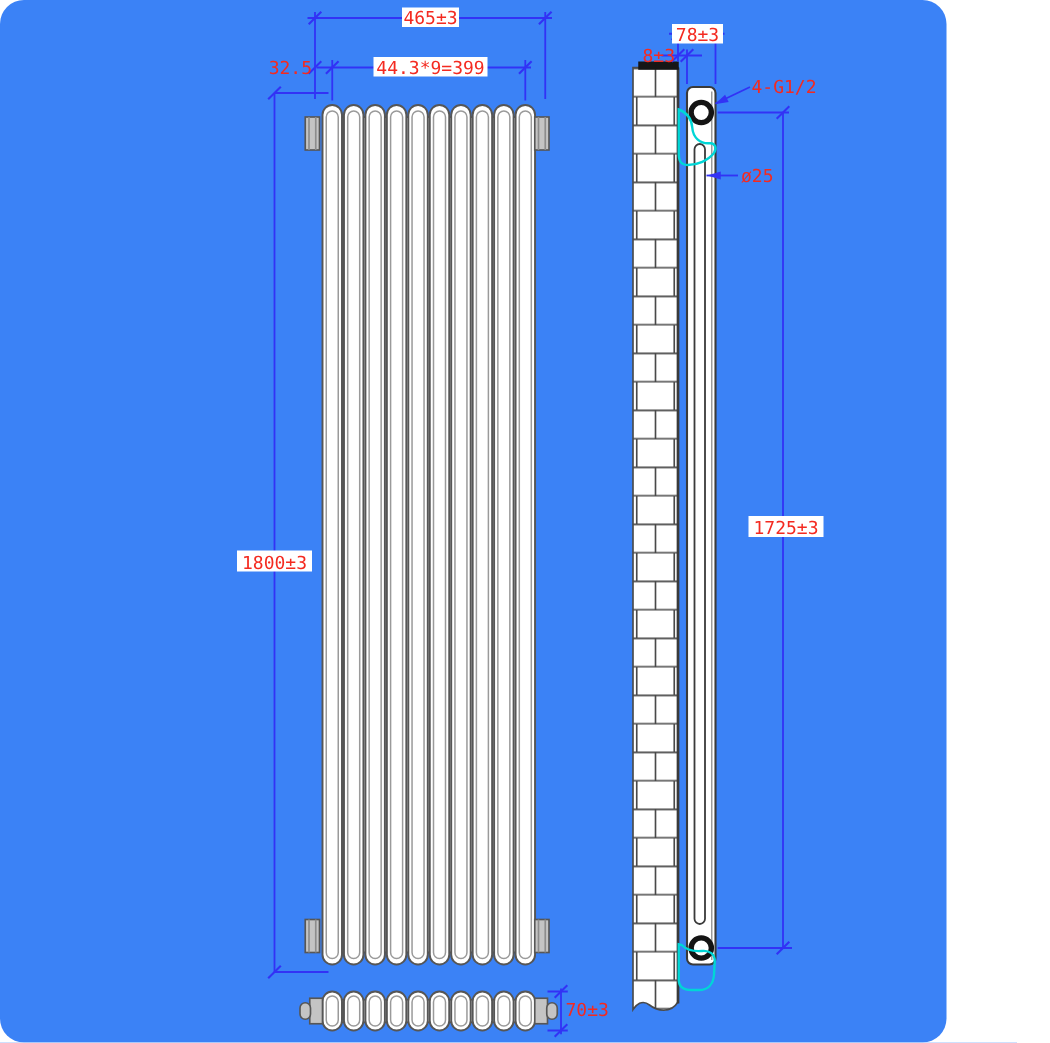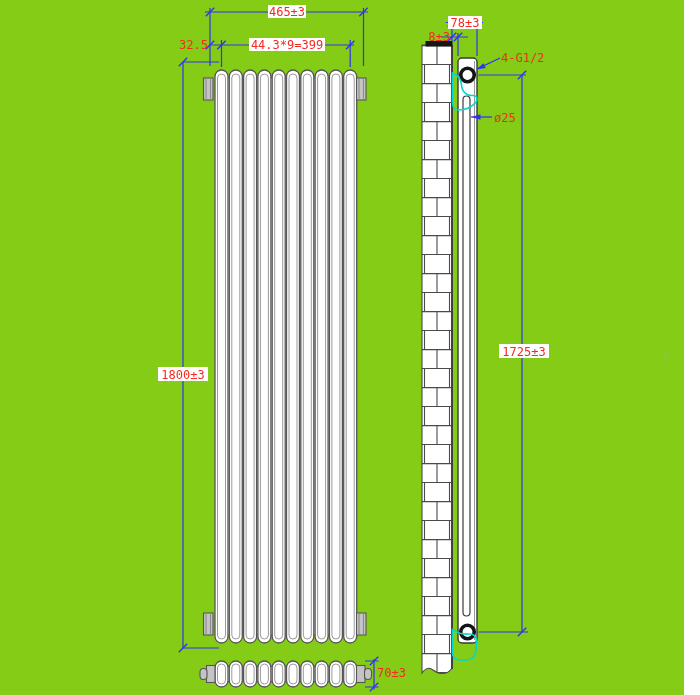--- a/index.html
+++ b/index.html
@@ -1,16 +1,16 @@
 <!DOCTYPE html>
 <html><head>
 <meta charset="utf-8">
 <style>
   html,body{margin:0;padding:0;background:#ffffff;}
-  #stage{position:relative;width:684px;height:695px;background:#84cc16;overflow:hidden;}
+  #stage{position:relative;width:631px;height:695px;background:#3b82f6;overflow:hidden;border-radius:16px;}
   svg{display:block;}
   text.dim{font-family:"DejaVu Sans Mono","Liberation Mono",monospace;font-size:12px;}
 </style>
 </head>
 <body>
 
 <div id="stage">
 <svg width="700" height="695" viewBox="0 0 700 695">
   <defs>
 

